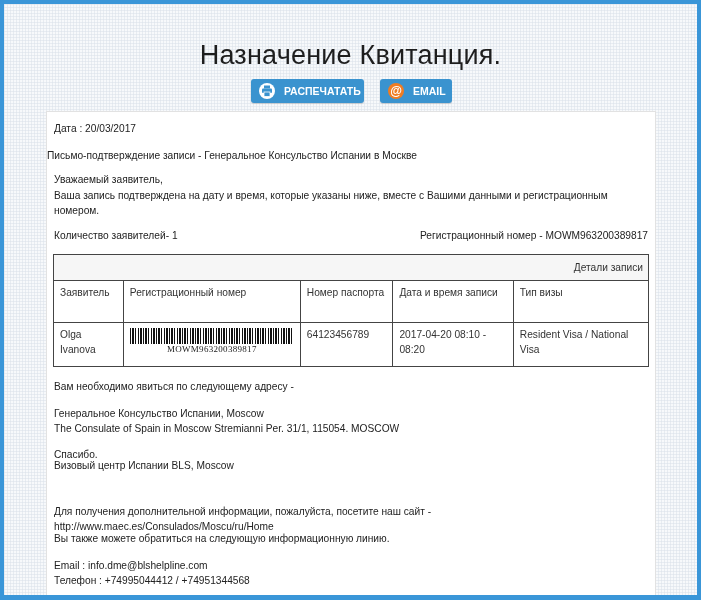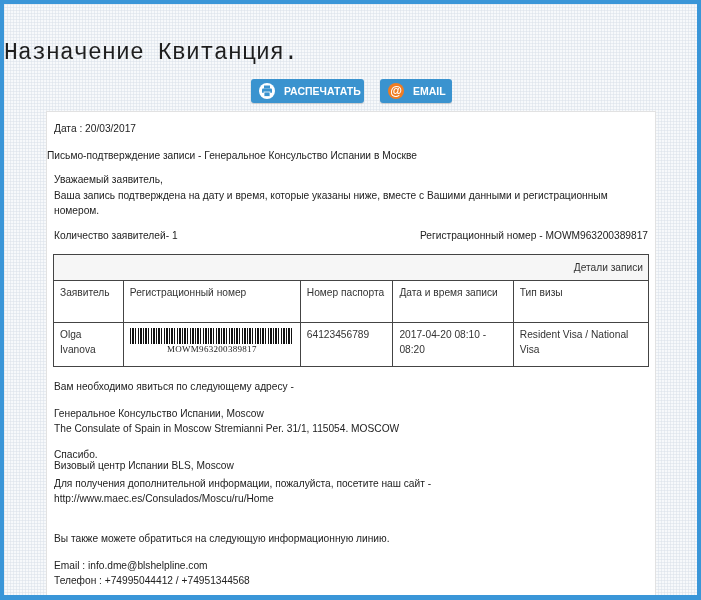--- a/index.html
+++ b/index.html
@@ -15,23 +15,23 @@
       background-color: #f7f9fb;
       background-image:
         linear-gradient(90deg, rgba(220,226,234,0.55) 1px, transparent 1px),
         linear-gradient(rgba(220,226,234,0.55) 1px, transparent 1px);
       background-size: 3px 3px;
       overflow: hidden;
     }
     .page-title {
       position: absolute;
       left: 0; right: 0; top: 36px;
-      text-align: left;
-      font-family: Liberation Mono, monospace;
-      font-size: 23px;
+      text-align: center;
+      font-family: Liberation Sans, sans-serif;
+      font-size: 27px;
       font-weight: normal;
       color: #1e1e1e;
       letter-spacing: 0.2px;
     }
     .actions {
       position: absolute;
       top: 75px; left: 0; right: 0;
       height: 24px;
     }
     .btn {
@@ -121,21 +121,21 @@
       line-height: 10px;
       color: #222;
       font-family: Liberation Serif, serif;
     }
 
     .t-addr-intro { top: 269px; }
     .t-addr1 { top: 296px; }
     .t-addr2 { top: 311px; }
     .t-thanks { top: 337px; }
     .t-center { top: 348px; }
-    .t-info { top: 364px; white-space: normal; width: 590px; line-height: 15px; }
+    .t-info { top: 392px; white-space: normal; width: 590px; line-height: 15px; }
     .t-line { top: 421px; }
     .t-email { top: 448px; }
     .t-phone { top: 463px; }
     a.link { color: #222; text-decoration: none; }
   </style>
 </head>
 <body>
 
 <div class="frame">
 

